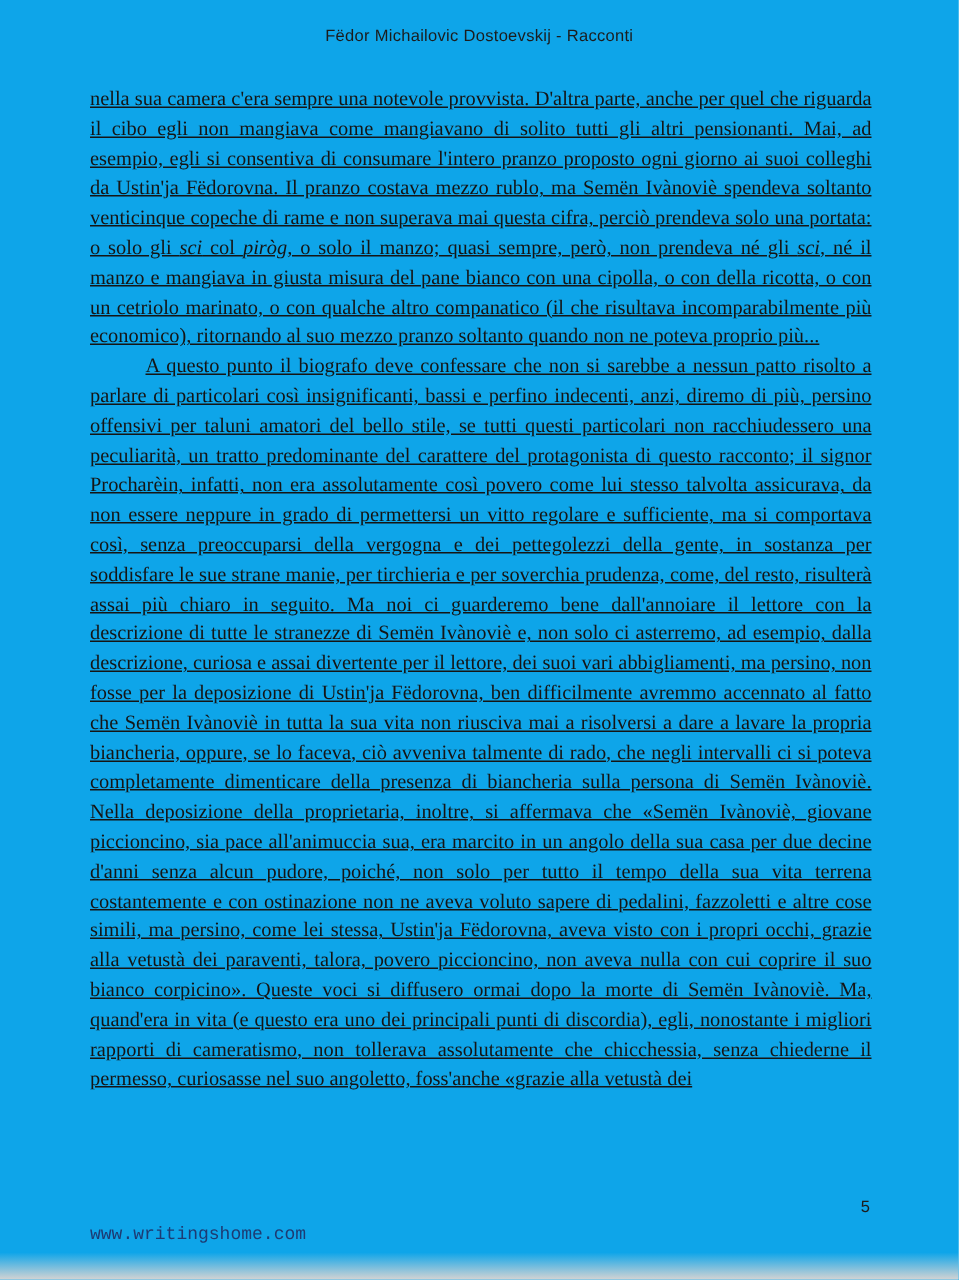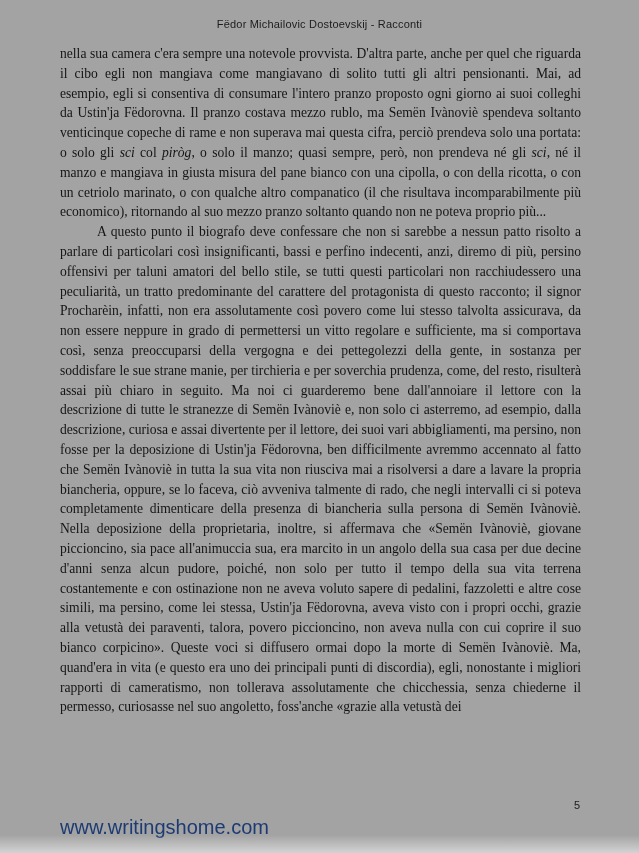--- a/index.html
+++ b/index.html
@@ -10,42 +10,43 @@
     width: 639px;
     height: 853px;
     position: relative;
     background: #ffffff;
     overflow: hidden;
     font-family: "Liberation Serif", serif;
   }
   .page {
     position: absolute;
     inset: 0;
-    background: #a3a3a3;
+    background: #0ea5e9;
   }
   .page-header {
     position: absolute;
     top: 18px;
     left: 0;
     width: 100%;
     text-align: center;
     font-family: "Liberation Sans", sans-serif;
     font-size: 11px;
     letter-spacing: 0.2px;
     color: #1c1c1c;
   }
   .text-block {
     position: absolute;
     left: 60px;
-    top: 44px;
+    top: 56px;
     width: 521px;
     font-size: 13.6px;
     line-height: 19.8px;
     text-align: justify;
     color: #151515;
+    text-decoration: underline;
   }
   .text-block p {
     margin: 0;
     padding: 0;
   }
   .text-block p + p {
   }
   .text-block p.indented {
     text-indent: 37px;
   }
@@ -54,22 +55,22 @@
     right: 59px;
     bottom: 42px;
     font-family: "Liberation Sans", sans-serif;
     font-size: 11px;
     color: #1c1c1c;
   }
   .site-link {
     position: absolute;
     left: 60px;
     top: 816px;
-    font-family: Liberation Sans, sans-serif;
-    font-size: 20px;
+    font-family: Liberation Mono, monospace;
+    font-size: 12px;
     color: #1d3b73;
     text-decoration: none;
     cursor: pointer;
   }
   .bottom-shadow {
     position: absolute;
     left: 0;
     bottom: 0;
     width: 100%;
     height: 18px;

